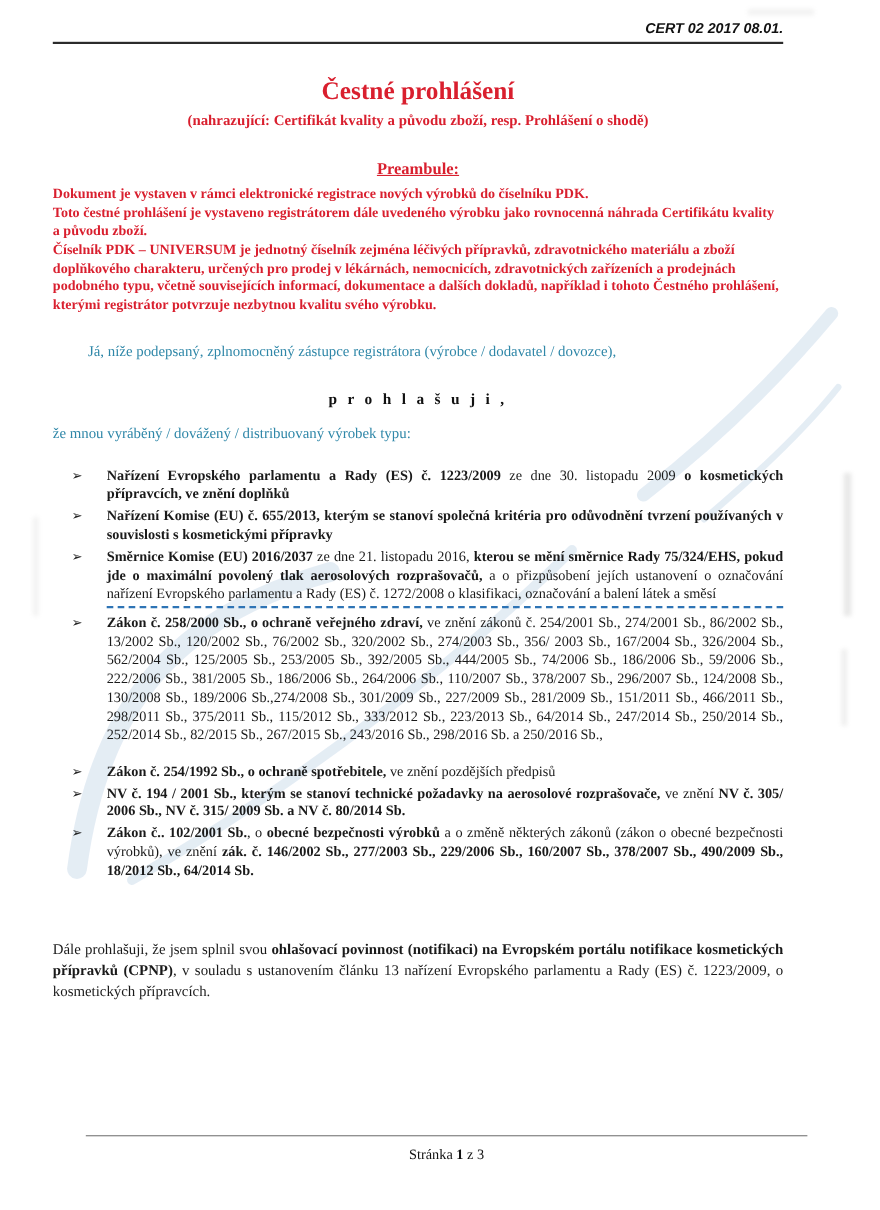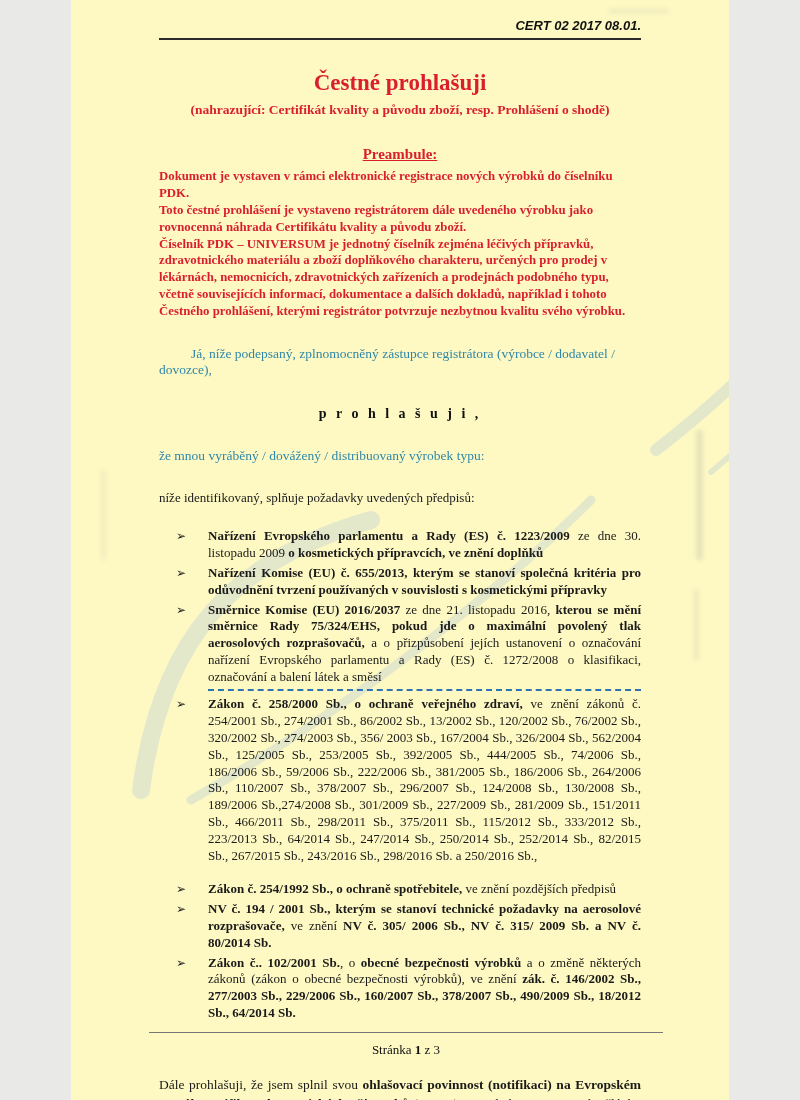--- a/index.html
+++ b/index.html
@@ -6,23 +6,23 @@
     --c-red:#d91f2e;
     --c-teal:#2f87a8;
     --c-blue:#1f4e9c;
     --c-dash:#2e74b5;
     --c-highlight:#fff200;
     --c-watermark:#a9c4de;
   }
   *{margin:0;padding:0;box-sizing:border-box;}
   body{background:#e9e9e7;font-family:"Liberation Serif",serif;}
   .page{
-    position:relative;width:658px;height:1100px;margin:0 auto;
-    background:#fef9c3;color:#1a1a1a;overflow:hidden;
-    padding:18px 88px 0 88px;
+    position:relative;width:800px;height:1100px;margin:0 auto;
+    background:#ffffff;color:#1a1a1a;overflow:hidden;
+    padding:18px 88px 0 48px;
   }
   .content{position:relative;z-index:2;}
   .wm{position:absolute;inset:0;z-index:1;pointer-events:none;}
   .ghost{position:absolute;background:#9a9a98;filter:blur(2px);z-index:1;pointer-events:none;}
   .g1{right:26px;top:430px;width:7px;height:130px;opacity:.22;}
   .g2{right:30px;top:590px;width:5px;height:70px;opacity:.16;}
   .g3{left:30px;top:470px;width:5px;height:90px;opacity:.12;}
   .g4{right:60px;top:8px;width:60px;height:6px;opacity:.12;}
 
   .hdr{ text-align:right;font-family:"Liberation Sans",sans-serif;
@@ -30,21 +30,21 @@
   .hdr-rule{border:none;border-top:2px solid #2b2b2b;margin-top:5px;}
 
   .title{text-align:center;color:var(--c-red);font-size:23px;font-weight:bold;margin-top:30px;}
   .subtitle{text-align:center;color:var(--c-red);font-weight:bold;font-size:13.5px;margin-top:6px;}
 
   .preamble-heading{color:var(--c-red);font-weight:bold;font-size:15px;text-decoration:underline;margin-top:28px;text-align:center;}
   .preamble{color:var(--c-red);font-weight:bold;font-size:12.8px;line-height:1.32;margin-top:5px;}
 
   .declarant{color:var(--c-teal);font-size:13.5px;margin-top:26px;text-indent:32px;}
   .declare-word{text-align:center;font-weight:bold;font-size:14px;letter-spacing:3px;margin-top:28px;color:#111;}
-  .product-intro{color:var(--c-teal);font-size:13.5px;margin-top:26px;}
+  .product-intro{color:var(--c-teal);font-size:13.5px;margin-top:14px;}
   .product-type-row{text-align:center;margin-top:20px;}
   .product-type{color:var(--c-blue);font-weight:bold;font-size:15.5px;
     background:var(--c-highlight);border-bottom:2.5px solid var(--c-blue);padding:0 3px;}
   .below-id{font-size:13px;margin-top:26px;}
 
   .law-list{margin-top:22px;font-size:13px;}
   .law-item{display:flex;margin-bottom:3px;}
   .marker{flex:0 0 32px;margin-left:17px;font-size:12px;color:#222;line-height:1.35;}
   .law-text{flex:1;text-align:justify;line-height:1.3;}
   .b{font-weight:bold;}
@@ -74,38 +74,37 @@
   <div class="ghost g3"></div>
   <div class="ghost g4"></div>
 
   <div class="content">
 
     <div class="hdr">
       <span>CERT 02 2017 08.01.</span>
     </div>
     <hr class="hdr-rule">
 
-    <div class="title">Čestné prohlašuji</div>
+    <div class="title">Čestné prohlášení</div>
     <div class="subtitle">(nahrazující: Certifikát kvality a původu zboží, resp. Prohlášení o shodě)</div>
 
     <div class="preamble-heading">Preambule:</div>
     <div class="preamble">
       <div>Dokument je vystaven v rámci elektronické registrace nových výrobků do číselníku PDK.</div>
       <div>Toto čestné prohlášení je vystaveno registrátorem dále uvedeného výrobku jako rovnocenná náhrada Certifikátu kvality a původu zboží.</div>
       <div>Číselník PDK – UNIVERSUM je jednotný číselník zejména léčivých přípravků, zdravotnického materiálu a zboží doplňkového charakteru, určených pro prodej v lékárnách, nemocnicích, zdravotnických zařízeních a prodejnách podobného typu, včetně souvisejících informací, dokumentace a dalších dokladů, například i tohoto Čestného prohlášení, kterými registrátor potvrzuje nezbytnou kvalitu svého výrobku.</div>
     </div>
 
     <div class="declarant">Já, níže podepsaný, zplnomocněný zástupce registrátora (výrobce / dodavatel / dovozce),</div>
 
     <div class="declare-word">p r o h l a š u j i ,</div>
 
     <div class="product-intro">že mnou vyráběný / dovážený  / distribuovaný výrobek typu:</div>
 
 
-    <div class="below-id">níže identifikovaný, splňuje požadavky uvedených předpisů:</div>
 
     <div class="law-list">
 
       <div class="law-item">
         <span class="marker">➢</span>
         <span class="law-text"><span class="b">Nařízení Evropského parlamentu a Rady (ES) č. 1223/2009</span><span> ze dne 30. listopadu 2009 </span><span class="b">o kosmetických přípravcích, ve znění doplňků</span></span>
       </div>
 
       <div class="law-item">
         <span class="marker">➢</span>

